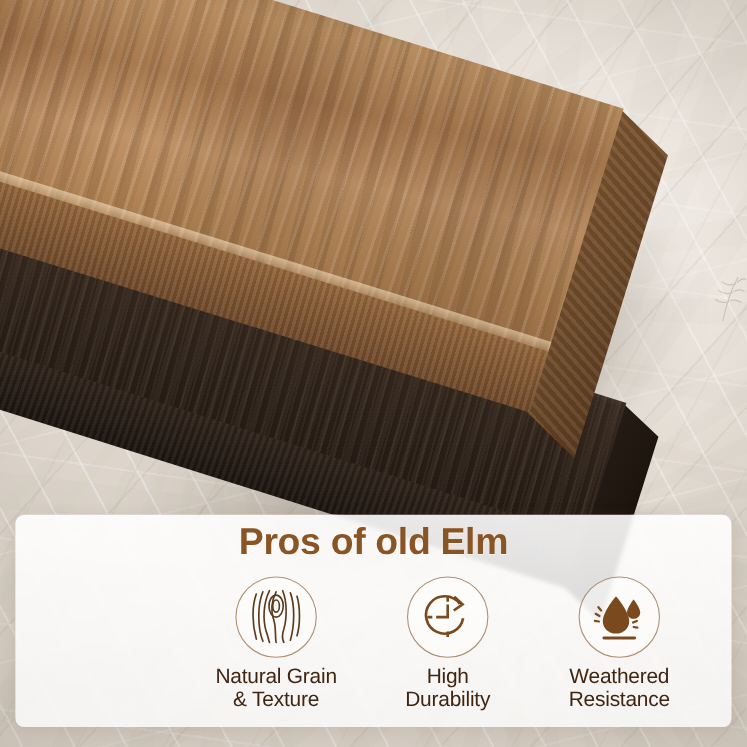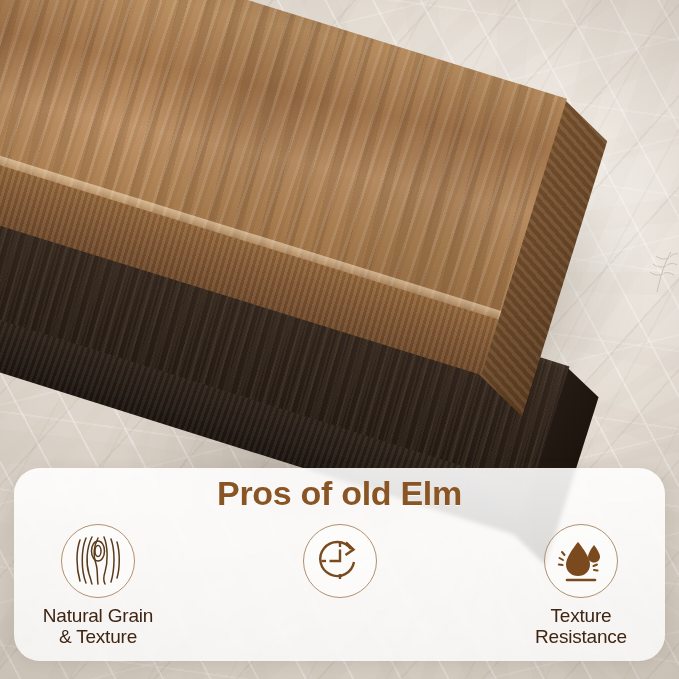--- a/index.html
+++ b/index.html
@@ -117,34 +117,34 @@
     transform:skewY(27deg);transform-origin:0 0;
   }
   .board-light .hl{
     position:absolute;left:0;top:222px;width:740px;height:14px;
     background:linear-gradient(180deg, rgba(255,236,205,.55), rgba(255,236,205,0));
   }
 
   
   .card{
     position:absolute;left:14px;top:468px;width:651px;height:193px;
-    border-radius:26px;
+    border-radius:8px;
     background:linear-gradient(180deg, rgba(255,255,255,.90) 0%, rgba(255,255,255,.84) 55%, rgba(255,255,255,.80) 100%);
     backdrop-filter:blur(2px);
     box-shadow:0 2px 14px rgba(90,74,58,.12);
   }
   .card-title{
     position:absolute;left:0;right:0;top:6px;text-align:center;
     font-size:34px;font-weight:bold;letter-spacing:-.3px;
     color:#8a5524;
     text-shadow:0 1px 0 rgba(255,255,255,.7);
   }
   .features{
     position:absolute;left:0;right:0;top:56px;
-    display:flex;justify-content:space-between;padding:0 6px;
+    display:flex;justify-content:flex-end;padding:0 24px;
   }
   .feature{width:156px;display:flex;flex-direction:column;align-items:center;}
   .icon-circle{
     width:72px;height:72px;border-radius:50%;
     border:1.4px solid #b09070;
     background:rgba(255,255,255,.45);
     display:flex;align-items:center;justify-content:center;
     margin-bottom:7px;
   }
   .feature-label{
@@ -227,39 +227,41 @@
             <g stroke="#7a4a1e" stroke-width="2.4" fill="none" stroke-linecap="butt">
               <path d="M36 13 A17 17 0 1 0 39 26"></path>
               <path d="M31 6.5 L38.5 13.5 L30.5 19"></path>
               <path d="M25 13.5 L25 25 L14.5 25"></path>
               <path d="M25 38 L25 43"></path>
               <path d="M11 25 L6.5 25"></path>
               <path d="M25 11 L25 6.5"></path>
             </g>
           </svg>
         </div>
+        <div class="feature-label">High
+Durability</div>
       </div>
 
       <div class="feature">
         <div class="icon-circle">
           <svg width="52" height="52" viewBox="0 0 52 52">
             <g fill="#7a4a1e">
               <path d="M23 7 C23 7, 11 21, 11 29.5 C11 36.3, 16.4 41, 23 41 C29.6 41, 35 36.3, 35 29.5 C35 21, 23 7, 23 7 Z"></path>
               <path d="M39 10 C39 10, 33 17.5, 33 21.8 C33 25.2, 35.7 27.6, 39 27.6 C42.3 27.6, 45 25.2, 45 21.8 C45 17.5, 39 10, 39 10 Z"></path>
             </g>
             <g stroke="#7a4a1e" stroke-width="2" fill="none" stroke-linecap="round">
               <path d="M8 25 L4.5 23"></path>
               <path d="M7.5 30 L3.8 29.5"></path>
               <path d="M9.5 20 L7 17"></path>
               <path d="M38.5 31 L42 29.5"></path>
               <path d="M39 35 L42.5 35.5"></path>
               <path d="M12 45 L40 45" stroke-width="2.6"></path>
             </g>
           </svg>
         </div>
-        <div class="feature-label">Texture
+        <div class="feature-label">Weathered
 Resistance</div>
       </div>
 
 
     </div>
   </div>
 </div>
 
 </body></html>

